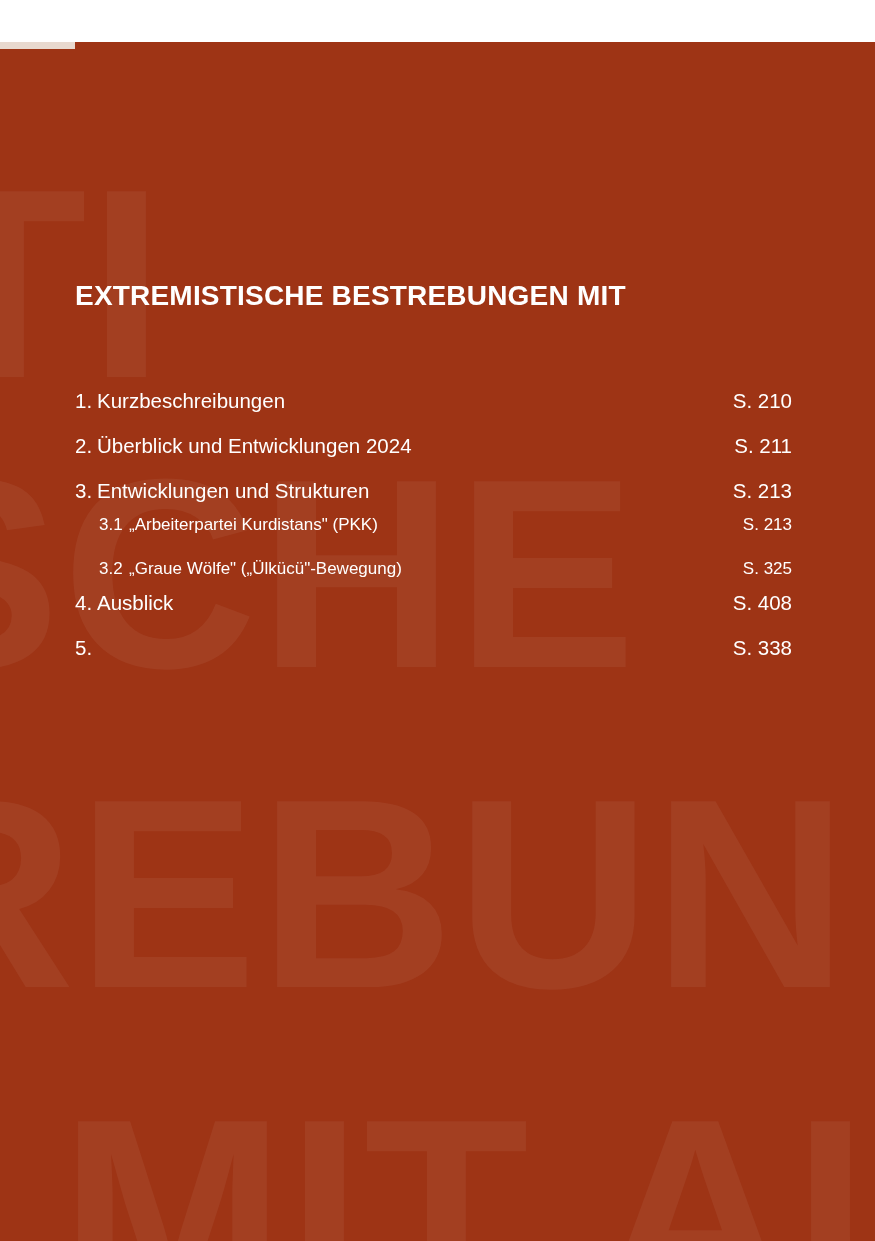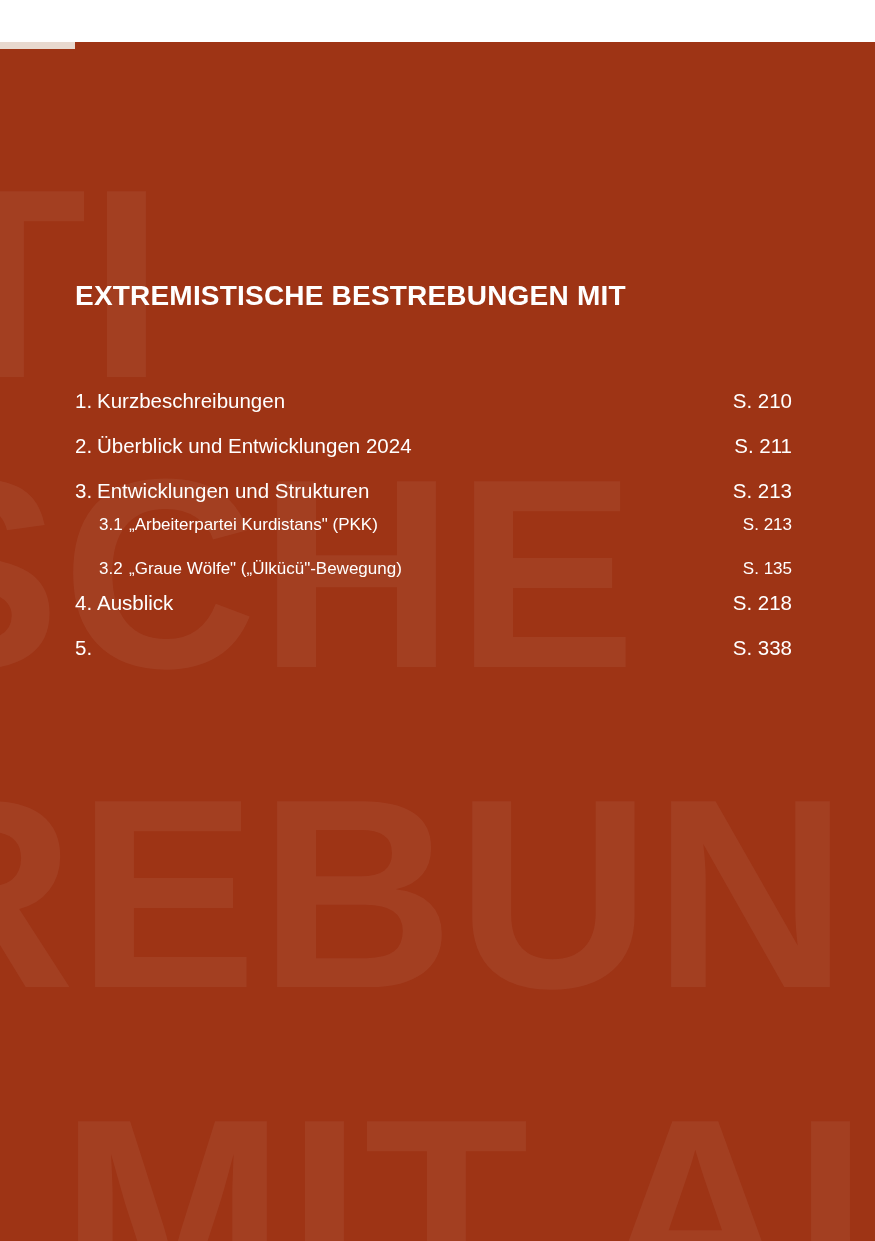--- a/index.html
+++ b/index.html
@@ -170,29 +170,29 @@
           <span>„Arbeiterpartei Kurdistans" (PKK)</span>
         </span>
         <span class="toc-page">S. 213</span>
       </div>
 
       <div class="toc-row level2" style="margin-bottom:12px;">
         <span class="toc-left">
           <span class="toc-num">3.2</span>
           <span>„Graue Wölfe" („Ülkücü"-Bewegung)</span>
         </span>
-        <span class="toc-page">S. 135</span>
+        <span class="toc-page">S. 325</span>
       </div>
 
       <div class="toc-row level1">
         <span class="toc-left">
           <span class="toc-num">4.</span>
           <span>Ausblick</span>
         </span>
-        <span class="toc-page">S. 218</span>
+        <span class="toc-page">S. 408</span>
       </div>
 
       <div class="toc-row level1">
         <span class="toc-left">
           <span class="toc-num">5.</span>
         </span>
         <span class="toc-page">S. 338</span>
       </div>
 
     </div>

